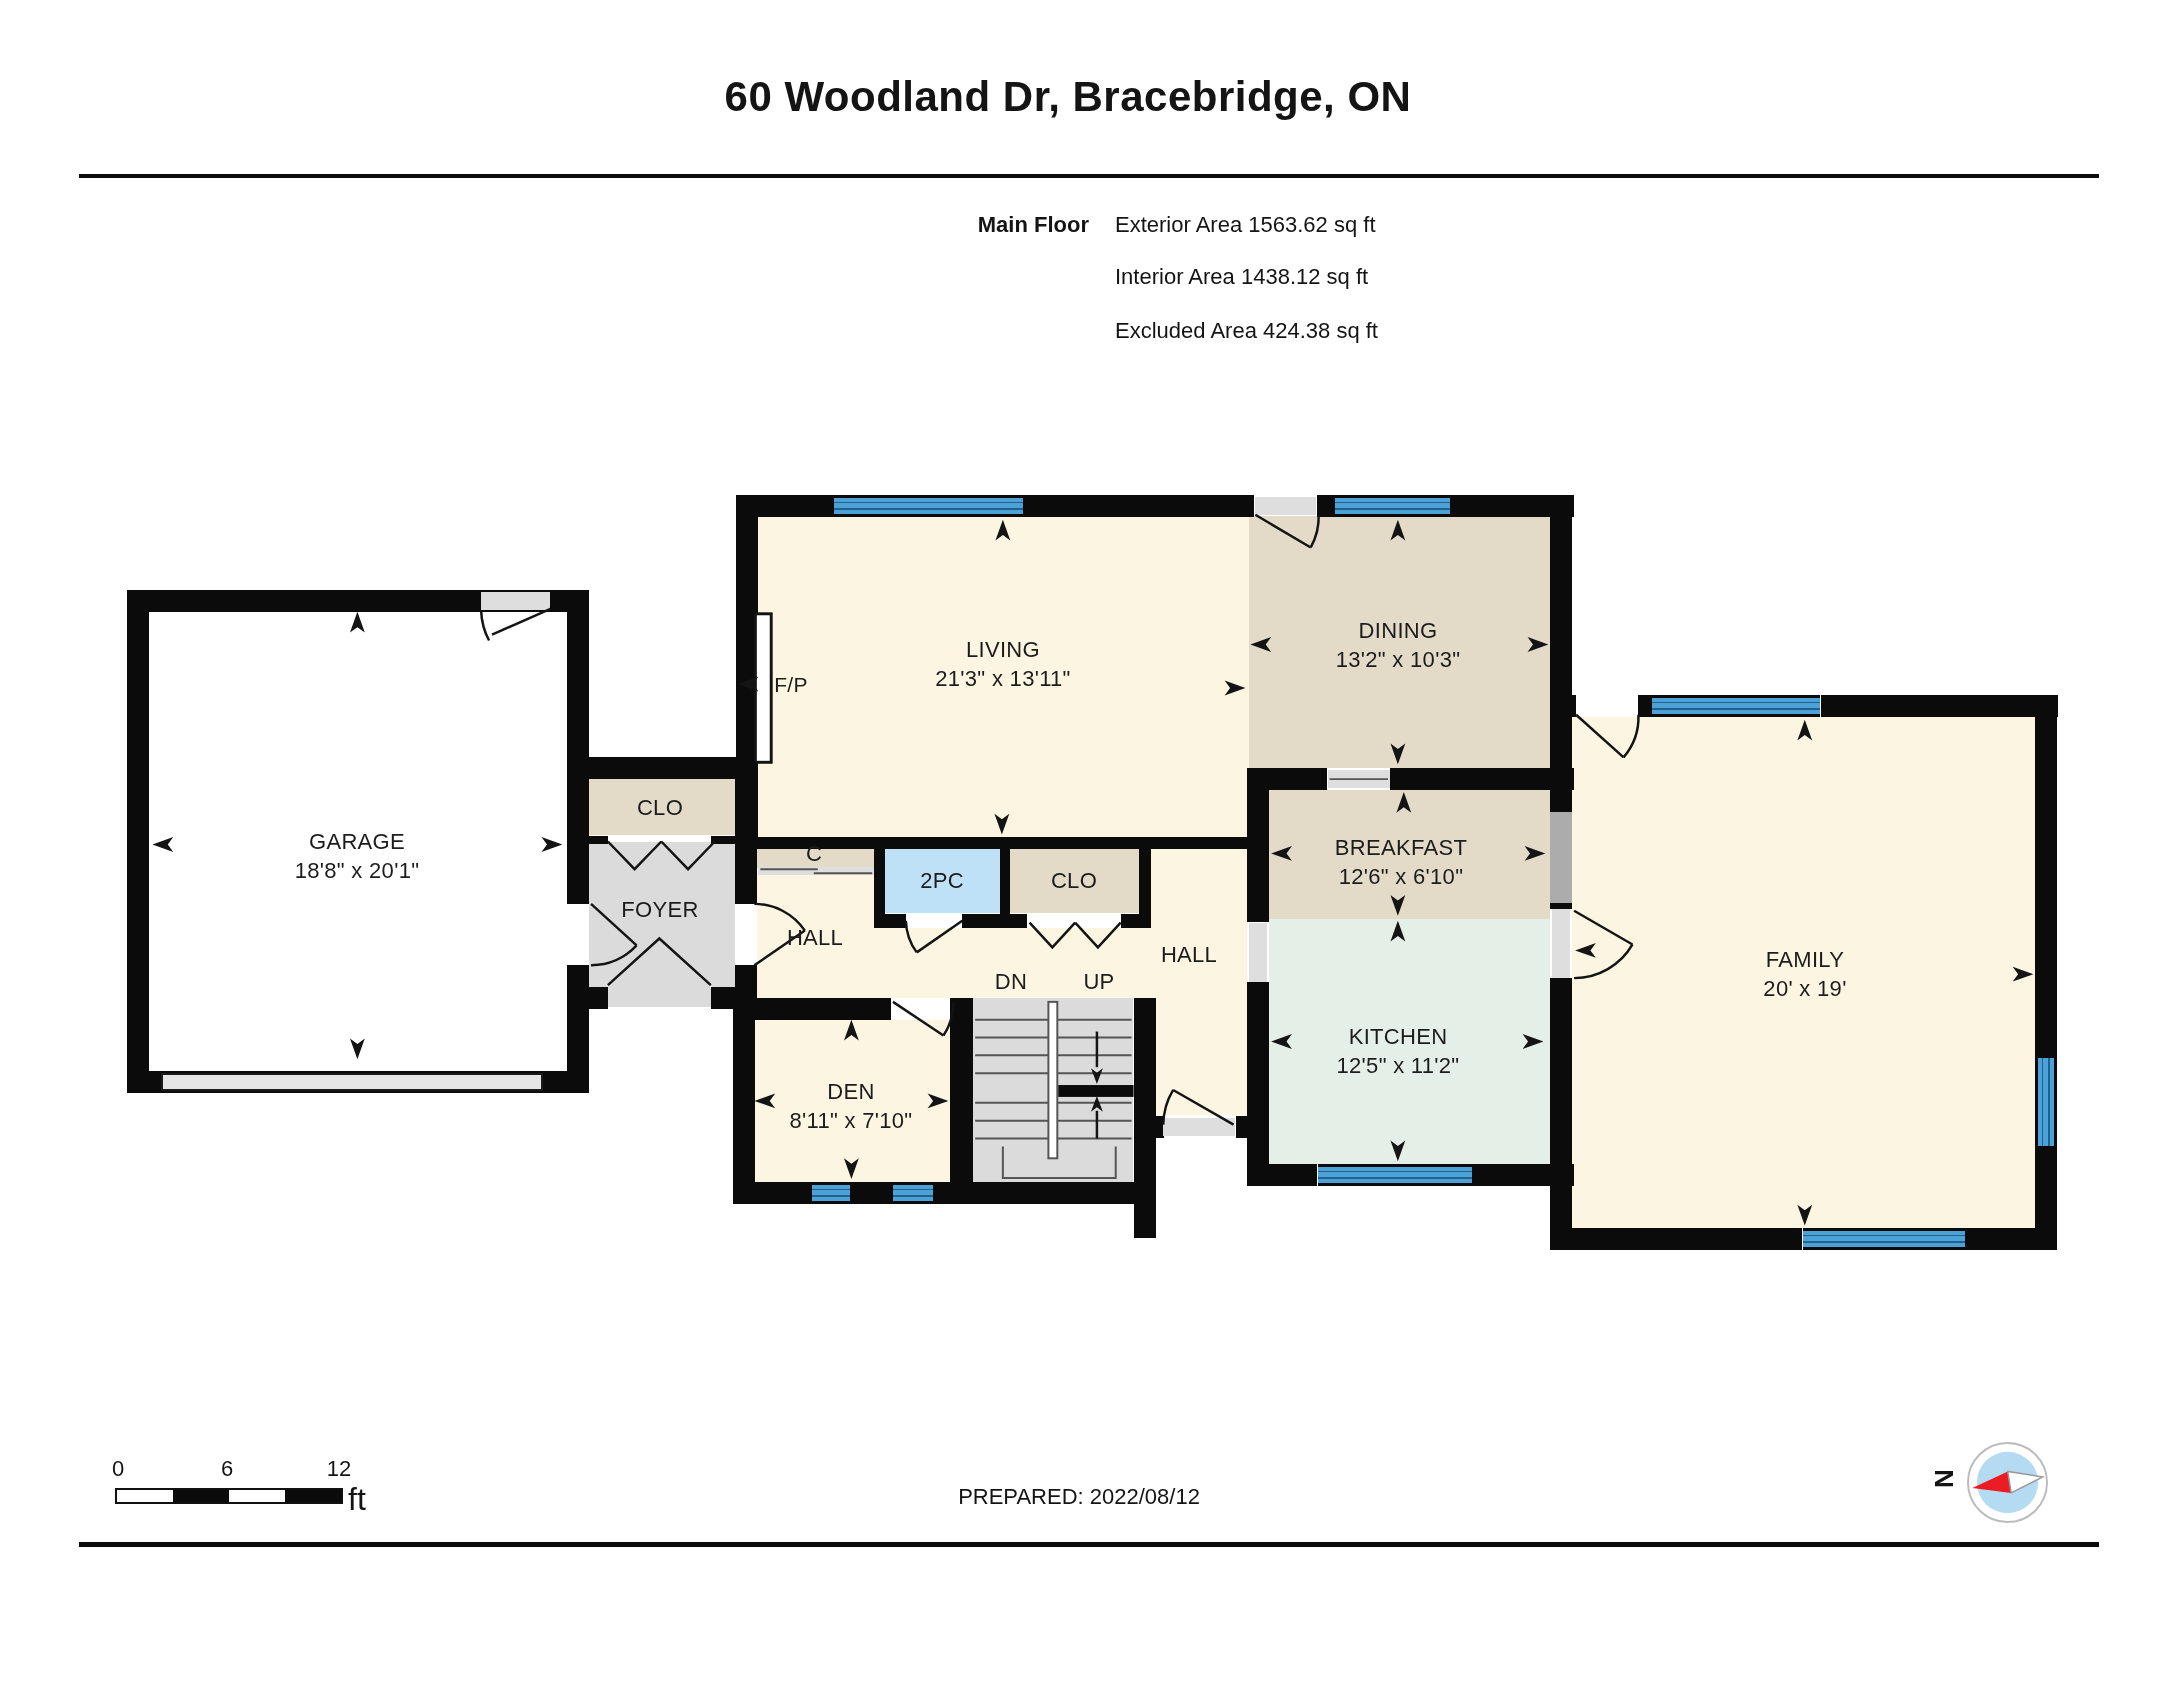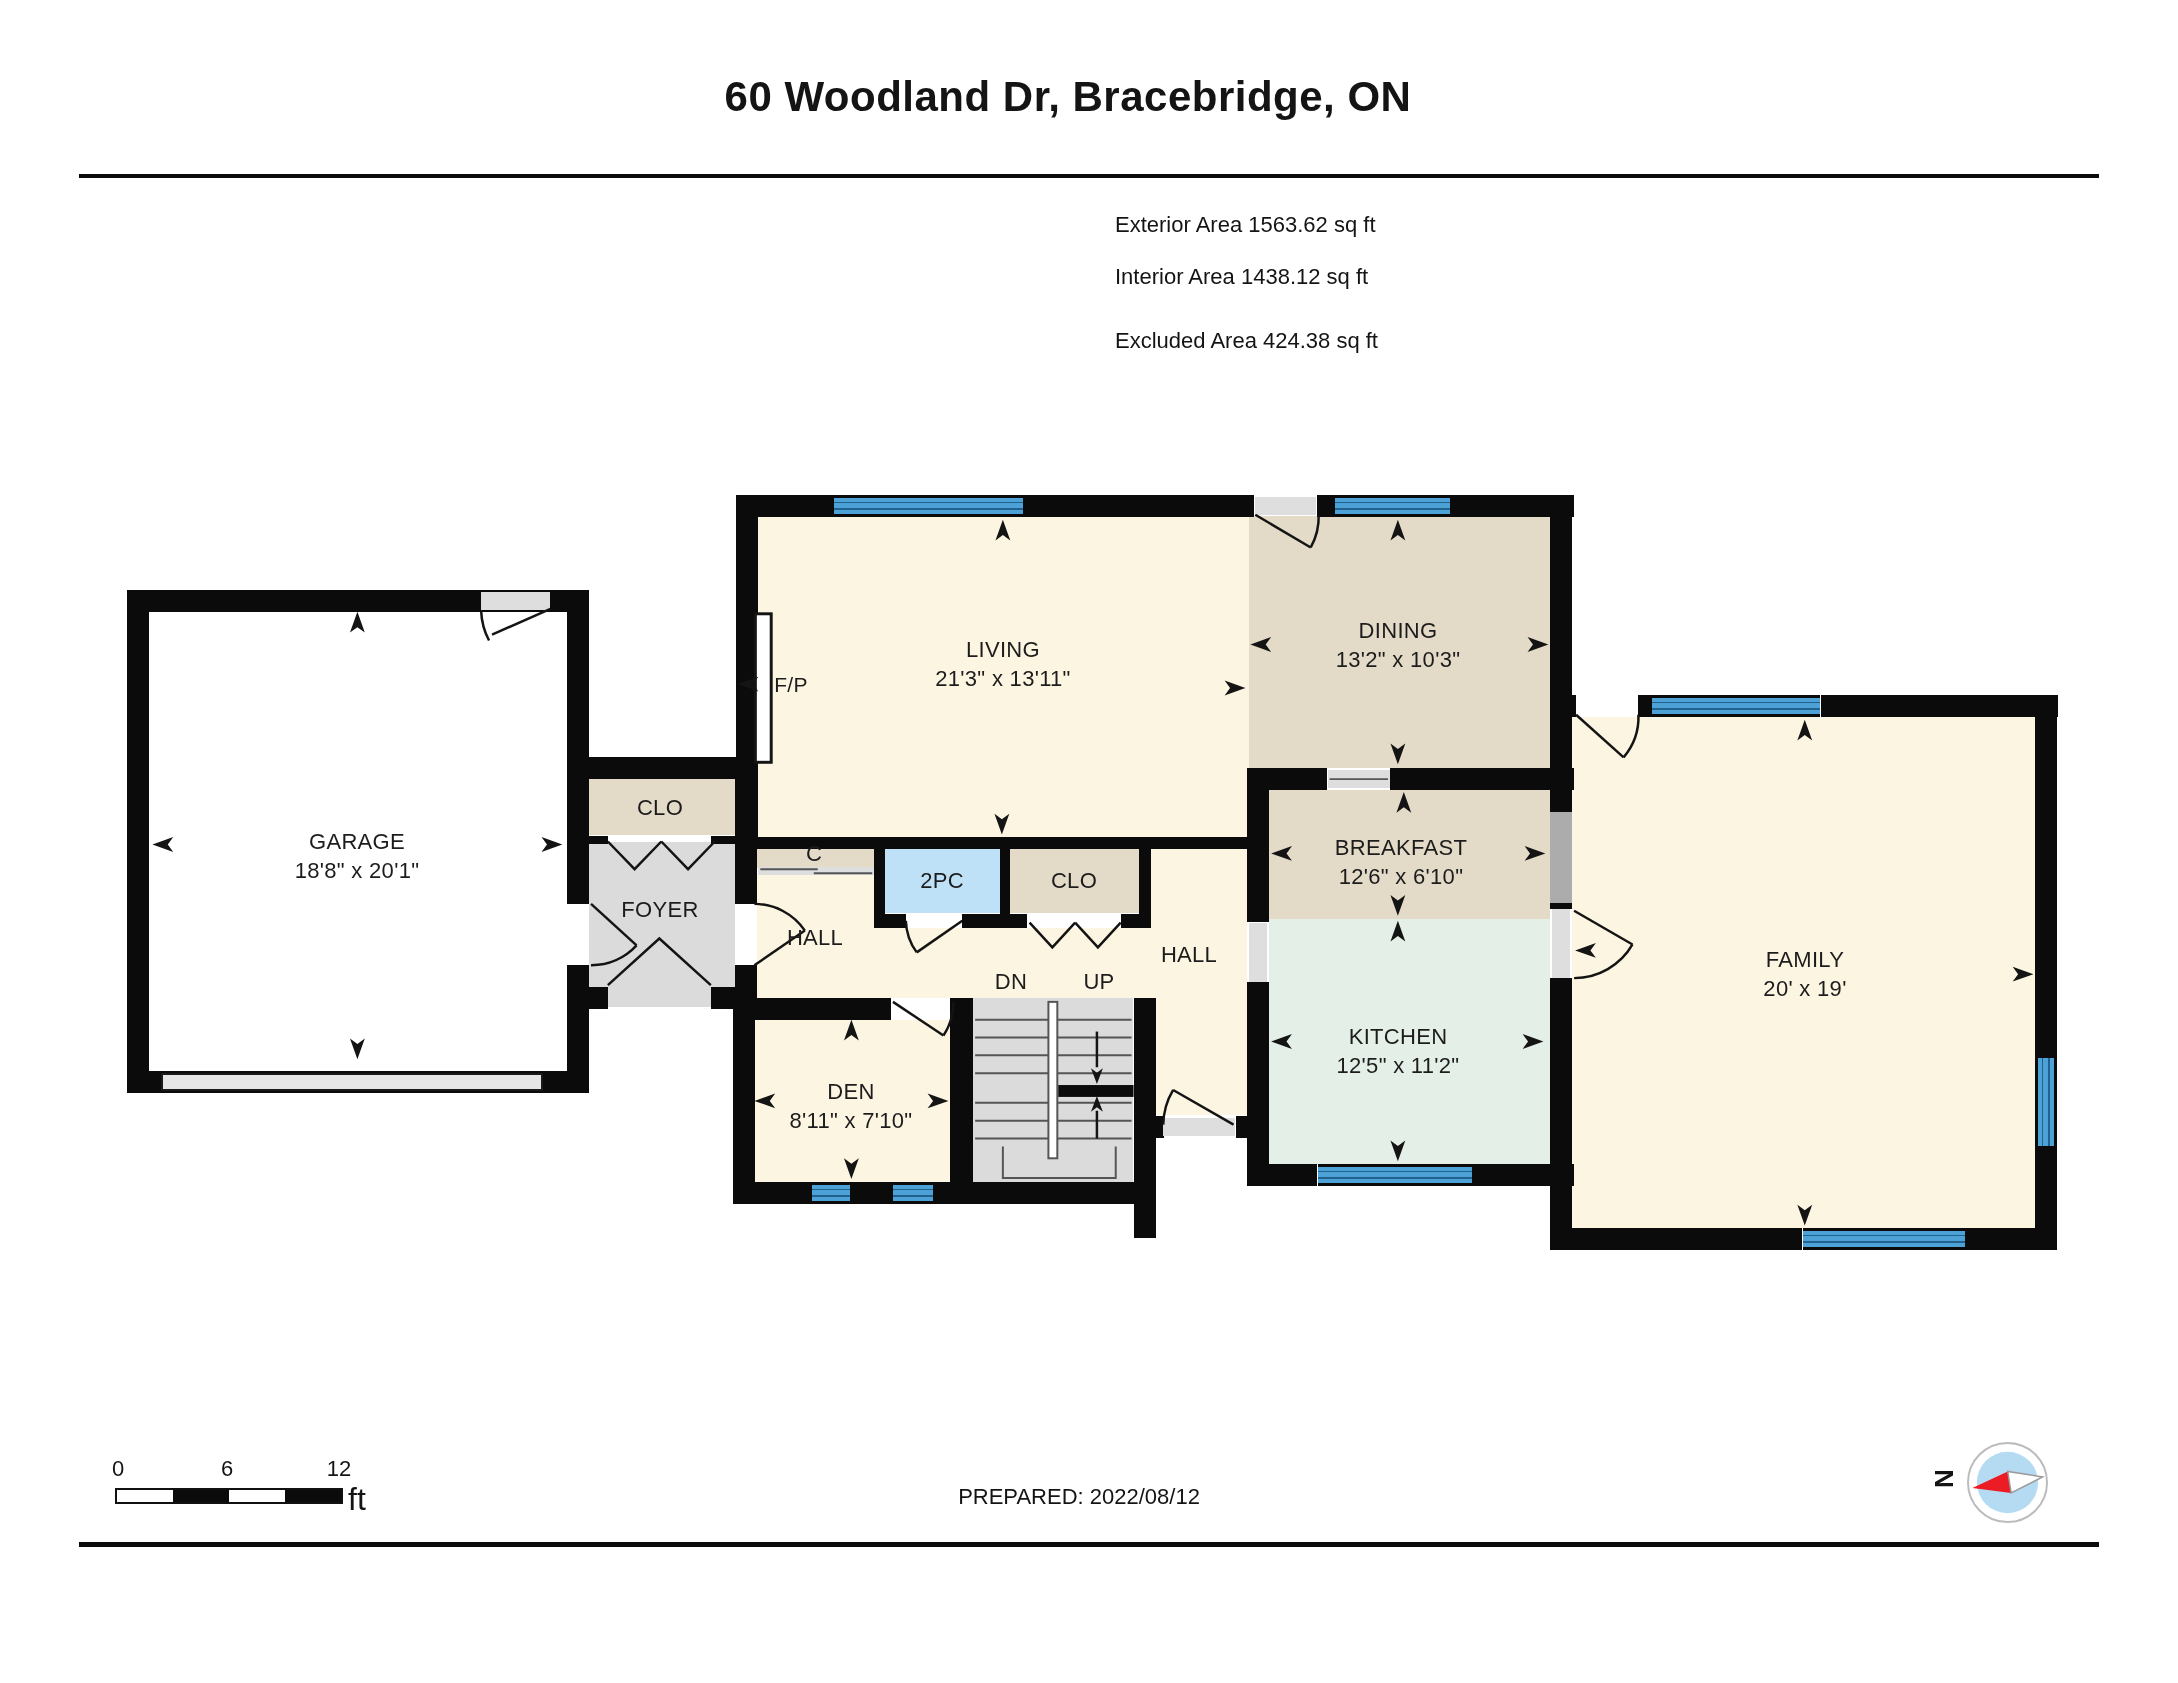--- a/index.html
+++ b/index.html
@@ -35,23 +35,24 @@
   svg.overlay{position:absolute;left:0;top:0;pointer-events:none;}
   .disc{position:absolute;left:81px;top:1566px;font-size:21px;letter-spacing:-0.2px;}
 </style>
 </head>
 <body>
 
 <div class="page">
 
   <div class="title">60 Woodland Dr, Bracebridge, ON</div>
   <div class="rule" style="left:79px;top:174px;width:2020px;height:4px;"></div>
+  <div class="hinfo hbold" style="left:0;top:212px;width:1089px;text-align:right;">Main Floor</div>
   <div class="hinfo" style="left:1115px;top:212px;text-align:center;">Exterior Area 1563.62 sq ft</div>
   <div class="hinfo" style="left:1115px;top:264px;">Interior Area 1438.12 sq ft</div>
-  <div class="hinfo" style="left:1115px;top:328px;">Excluded Area 424.38 sq ft</div>
+  <div class="hinfo" style="left:1115px;top:318px;">Excluded Area 424.38 sq ft</div>
 
   <div class="fl white" style="left:149px;top:612px;width:419px;height:459px;"></div>
   <div class="fl cream" style="left:757px;top:516px;width:492px;height:321px;"></div>
   <div class="fl tan" style="left:1249px;top:516px;width:303px;height:252px;"></div>
   <div class="fl tan" style="left:1269px;top:790px;width:281px;height:129px;"></div>
   <div class="fl mint" style="left:1269px;top:919px;width:281px;height:246px;"></div>
   <div class="fl cream" style="left:1572px;top:717px;width:463px;height:511px;"></div>
   <div class="fl tan" style="left:589px;top:779px;width:146px;height:56px;"></div>
   <div class="fl gray" style="left:589px;top:842px;width:146px;height:146px;"></div>
   <div class="fl gray" style="left:608px;top:987px;width:103px;height:20px;"></div>

